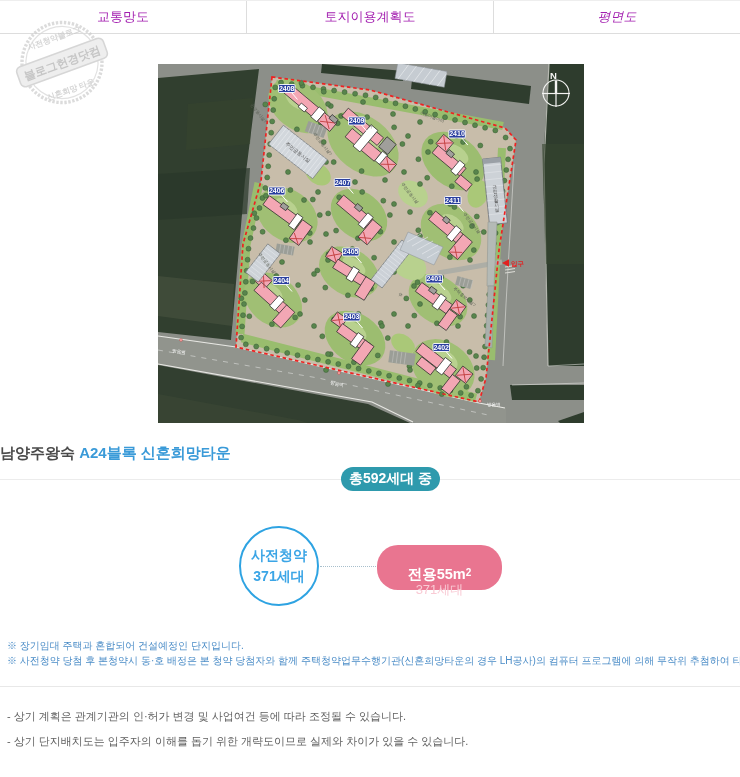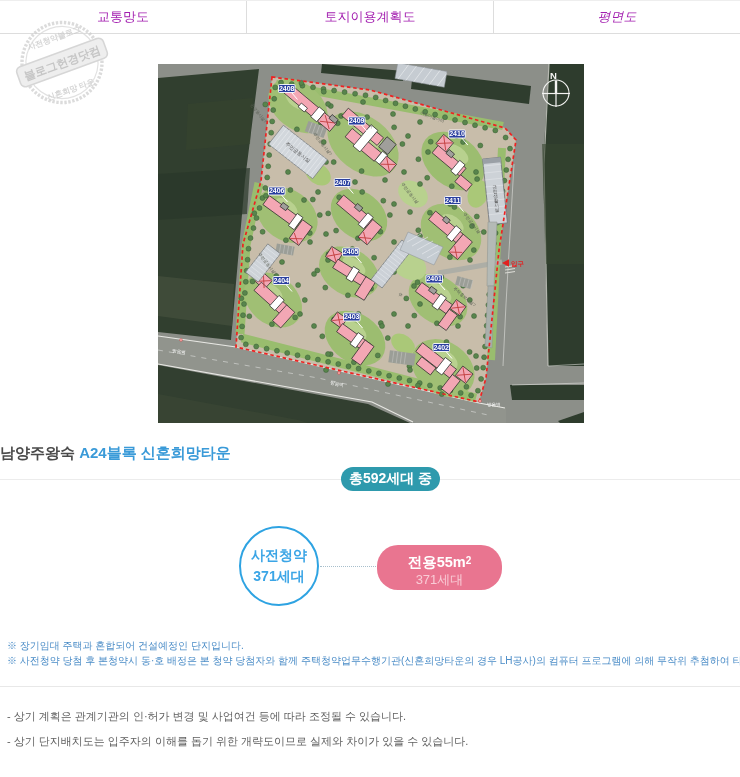--- a/index.html
+++ b/index.html
@@ -574,21 +574,21 @@
 <div style="position:absolute;left:321px;top:467px;width:99px;height:24px;border-radius:12.5px;background:#2e9aad;color:#fff;font-size:14px;font-weight:bold;display:flex;align-items:center;justify-content:center;margin-left:20px;">총592세대 중</div>
 
 <div style="position:absolute;left:320px;top:566px;width:58px;height:0;border-top:1.5px dotted #a8bfcc;"></div>
 
 <div style="position:absolute;left:239px;top:526px;width:76px;height:76px;border-radius:50%;border:2px solid #2ea3e2;background:#fff;display:flex;flex-direction:column;align-items:center;justify-content:center;color:#3ba5e6;font-weight:bold;font-size:14px;line-height:21px;">
 <div>사전청약</div>
 <div>371세대</div>
 </div>
 
 <div style="position:absolute;left:377px;top:545px;width:125px;height:45px;border-radius:21px;background:#e97590;text-align:center;">
-<div style="margin-top:6px;font-size:14.5px;font-weight:bold;color:#fff;line-height:20px;">전용55m<span style="font-size:10px;vertical-align:3px;">2</span></div>
+<div style="margin-top:20px;font-size:14.5px;font-weight:bold;color:#fff;line-height:15px;">전용55m<span style="font-size:10px;vertical-align:3px;">2</span></div>
 <div style="font-size:13px;color:#f9cbd5;line-height:16px;">371세대</div>
 </div>
 
 <div style="position:absolute;left:7px;top:639px;width:726px;font-size:10px;color:#4a8cc7;">※ 장기임대 주택과 혼합되어 건설예정인 단지입니다.</div>
 
 <div style="position:absolute;left:7px;top:654px;width:730px;font-size:10px;color:#4a8cc7;white-space:nowrap;">※ 사전청약 당첨 후 본청약시 동·호 배정은 본 청약 당첨자와 함께 주택청약업무수행기관(신혼희망타운의 경우 LH공사)의 컴퓨터 프로그램에 의해 무작위 추첨하여 타입이 결정됩니다.</div>
 
 <div style="position:absolute;left:0;top:686px;width:740px;height:0;border-top:1px solid #e8e8e8;"></div>
 
 <div style="position:absolute;left:7px;top:694px;width:726px;font-size:11px;color:#606060;margin-top:40px;">- 상기 단지배치도는 입주자의 이해를 돕기 위한 개략도이므로 실제와 차이가 있을 수 있습니다.</div>

